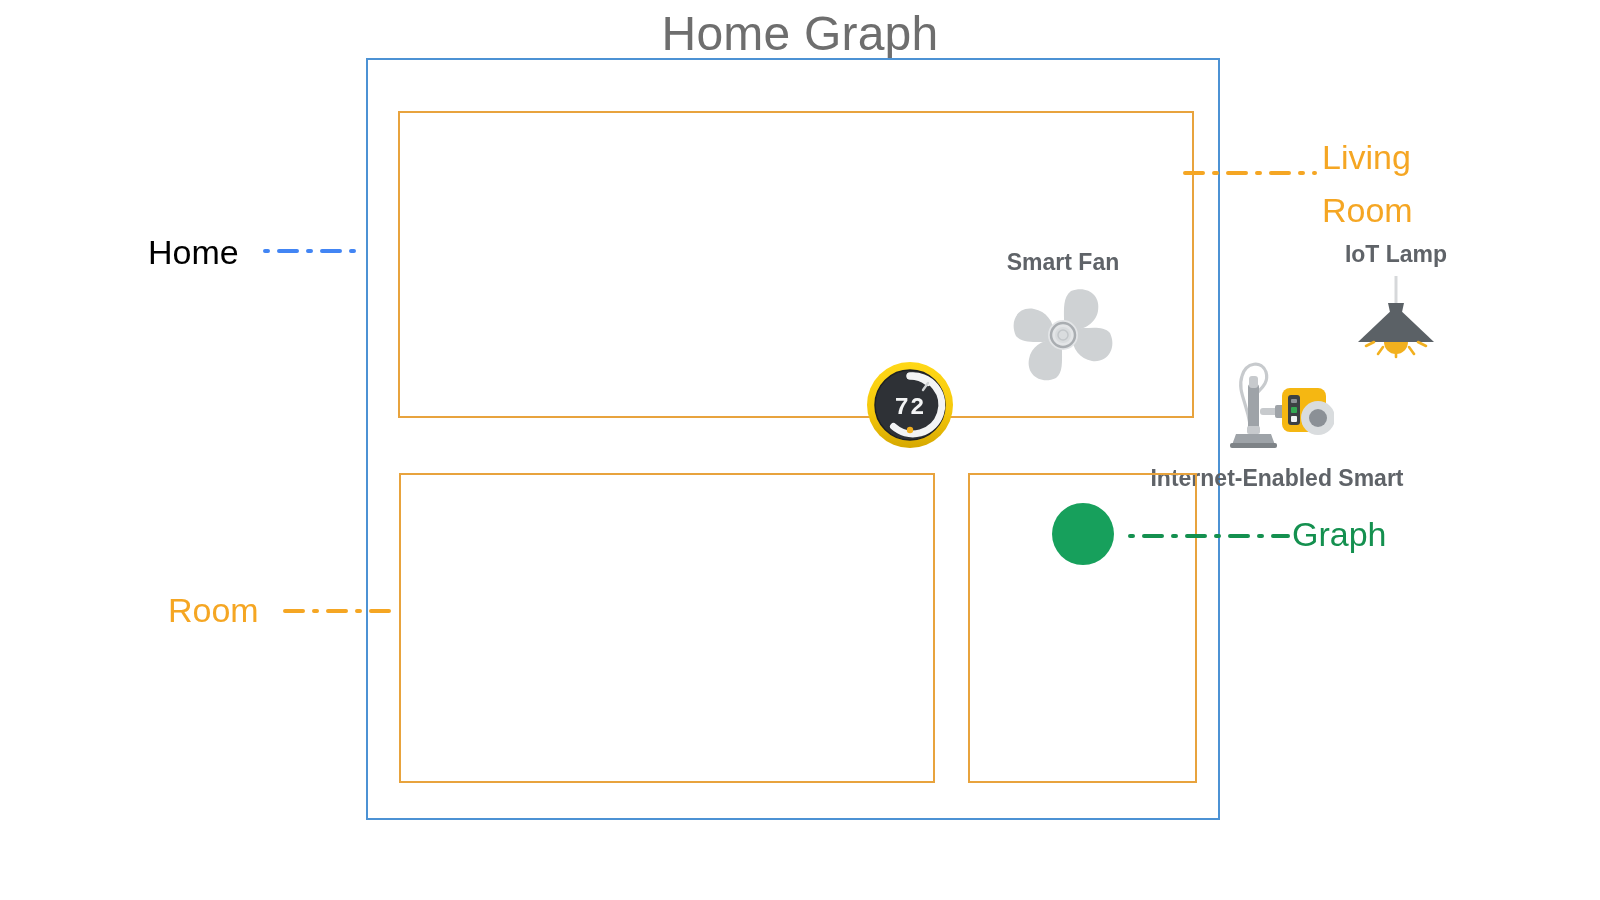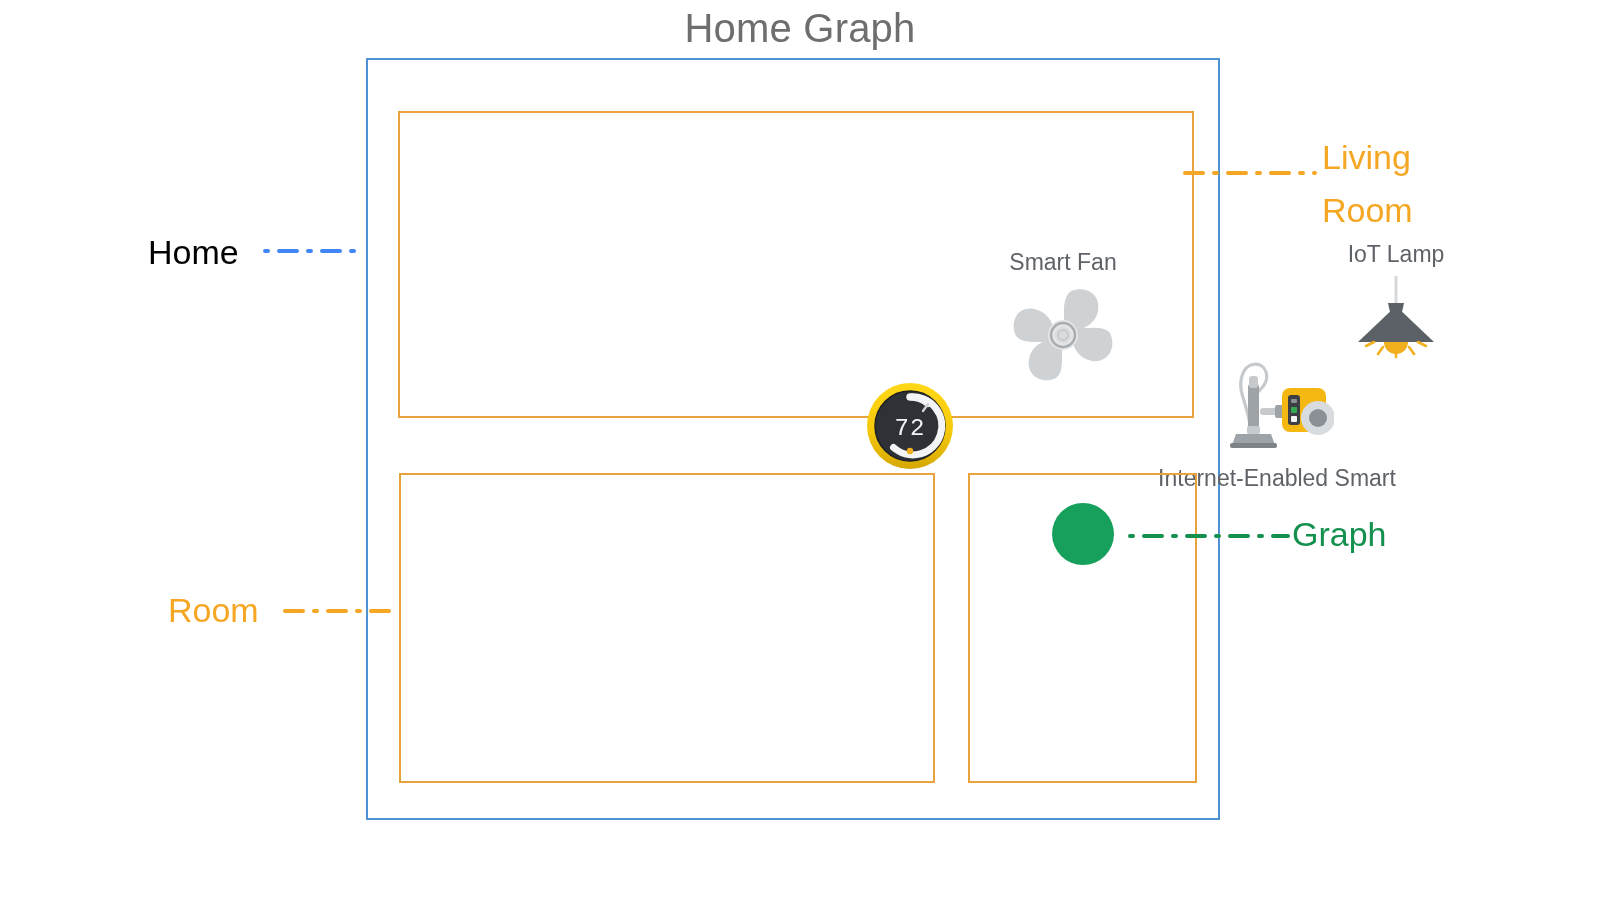--- a/index.html
+++ b/index.html
@@ -23,21 +23,21 @@
     height: 900px;
   }
 
   
   .title {
     position: absolute;
     left: 0;
     top: 6px;
     width: 1600px;
     text-align: center;
-    font-size: 40px;
+    font-size: 48px;
     color: #6e6e6e;
     font-weight: 400;
     letter-spacing: 0.2px;
     white-space: nowrap;
   }
 
   
   .home-box {
     position: absolute;
     left: 366px;
@@ -52,20 +52,21 @@
     position: absolute;
     border: 2px solid #e8a33d;
     box-sizing: border-box;
     background: transparent;
   }
   .room-living {
     left: 398px;
     top: 111px;
     width: 796px;
     height: 307px;
+    font-weight: bold;
   }
   .room-bl {
     left: 399px;
     top: 473px;
     width: 536px;
     height: 310px;
   }
   .room-br {
     left: 968px;
     top: 473px;
@@ -128,21 +129,21 @@
 
   
   .fan-label   { left: 565px; top: 136px; width: 196px; }
   .fan-icon    { left: 609px; top: 172px; width: 108px; height: 100px; }
 
   
   .lamp-label  { left: 898px; top: 128px; width: 196px; }
   .lamp-icon   { left: 950px; top: 163px; width: 92px;  height: 88px; }
 
   
-  .thermo-icon  { left: 466px; top: 269px; width: 88px; height: 88px; }
+  .thermo-icon  { left: 466px; top: 248px; width: 88px; height: 88px; }
   .thermo-label { left: 412px; top: 350px; width: 230px; }
 
   
   .vac-icon   { left: 822px; top: 235px; width: 112px; height: 100px; }
   .vac-label  { left: 744px; top: 352px; width: 266px; }
 
   
   .device-dot {
     position: absolute;
     left: 1052px;

